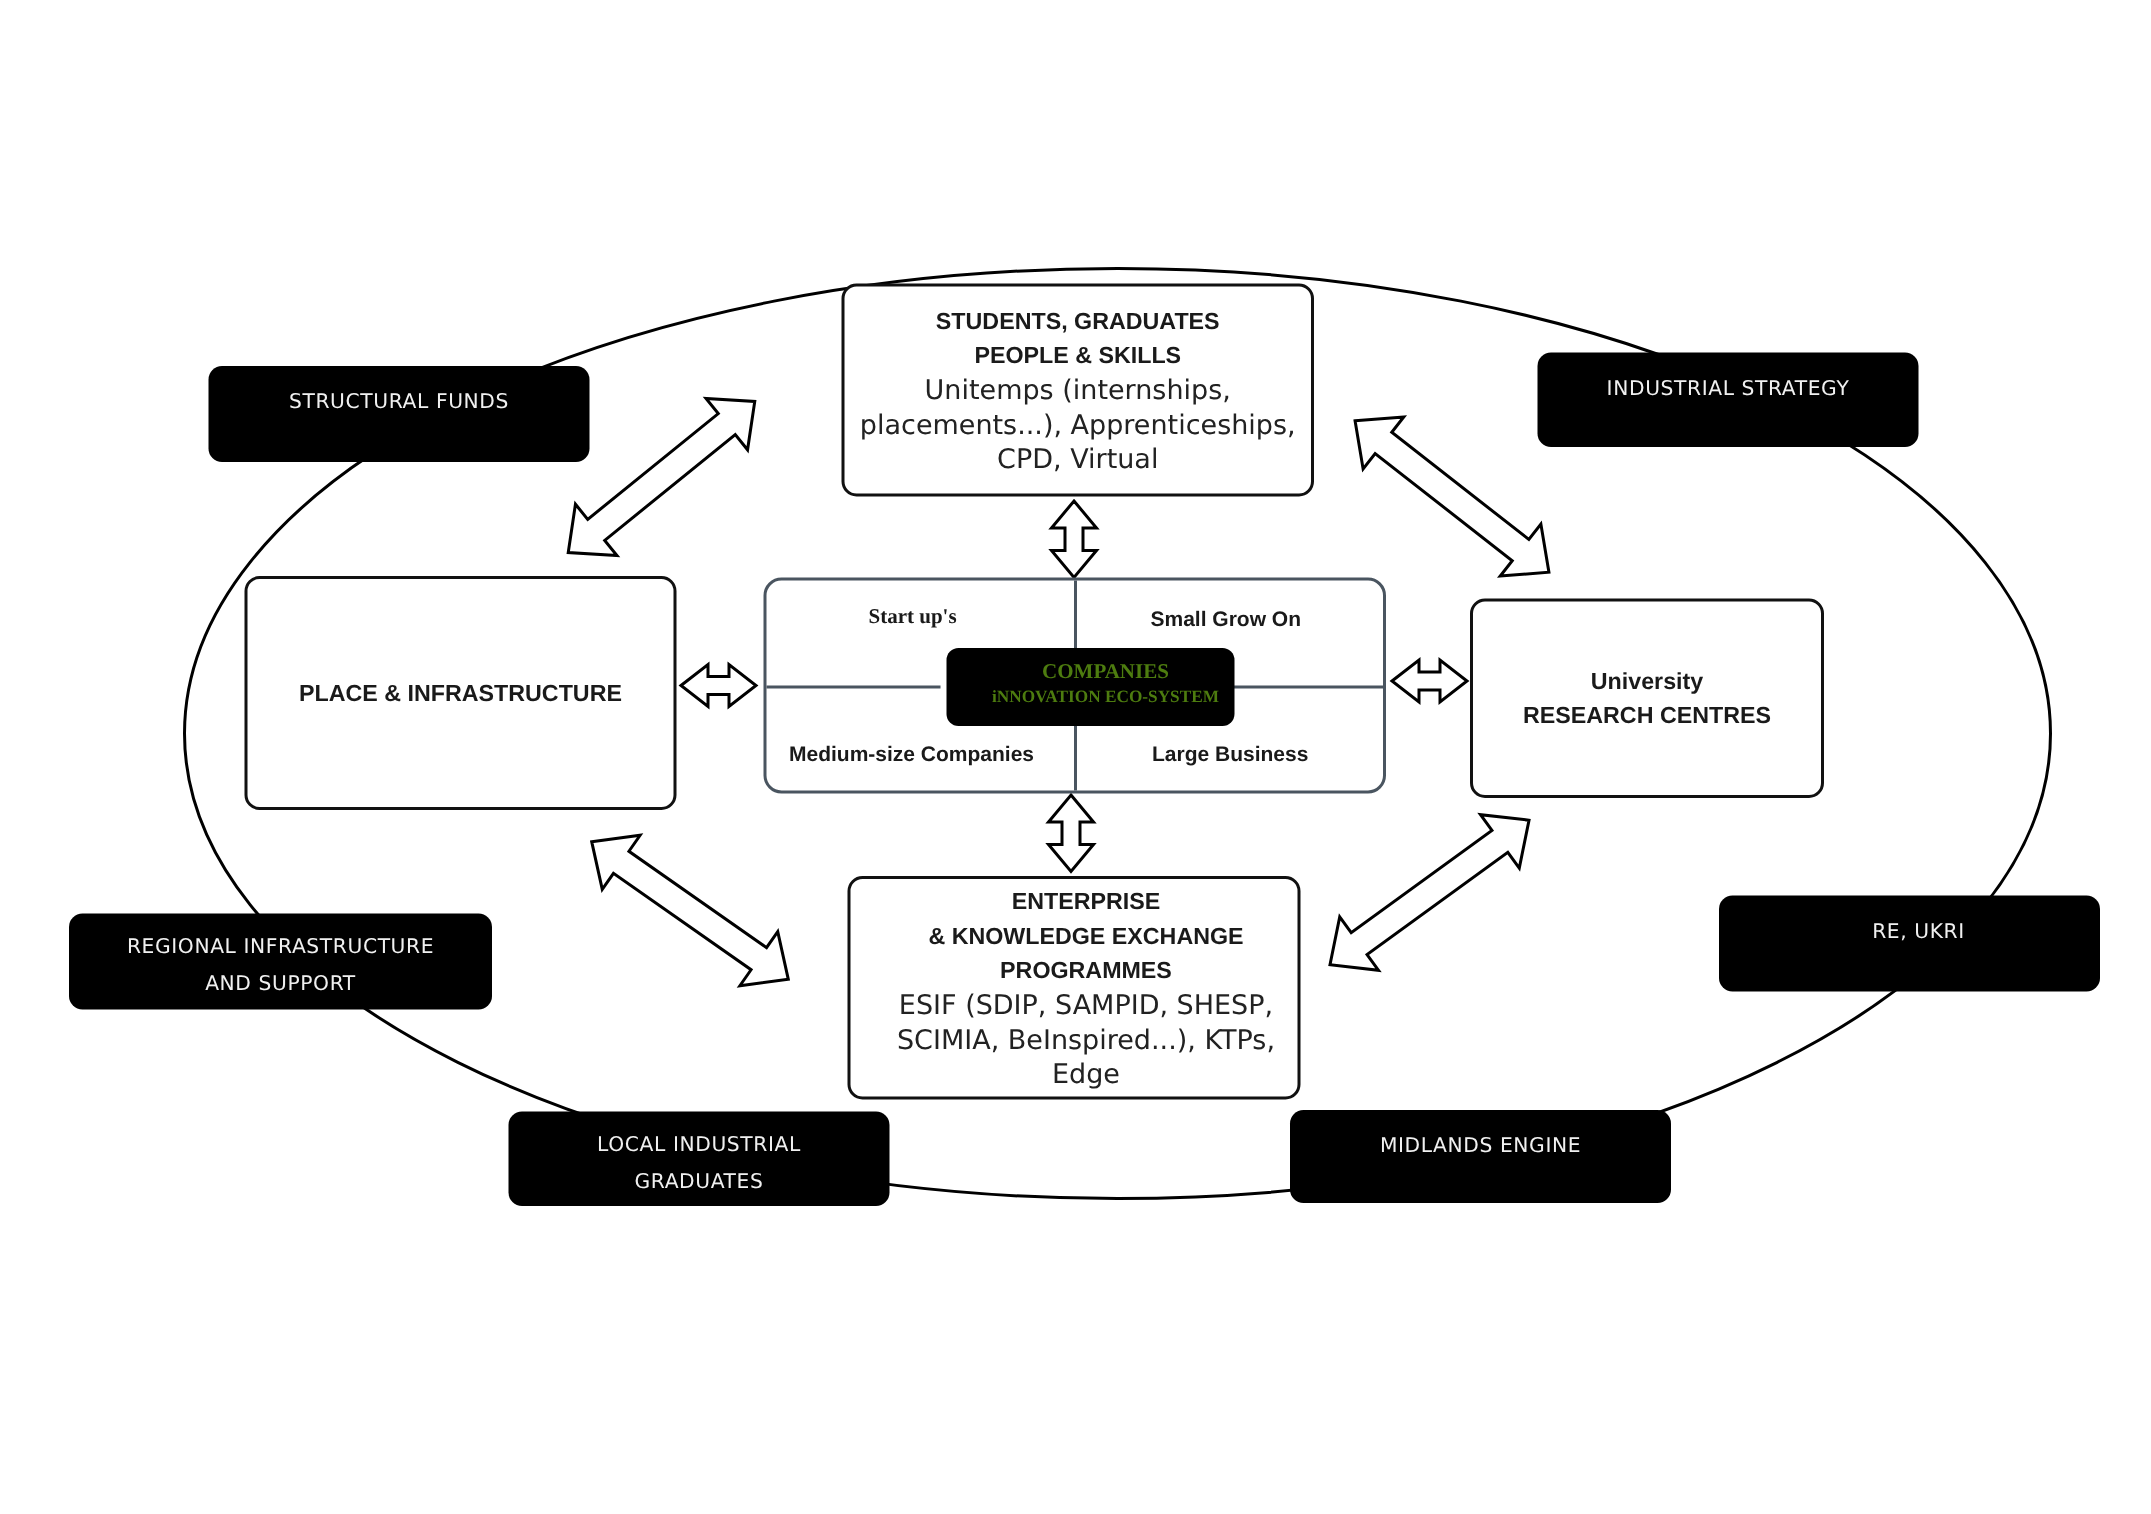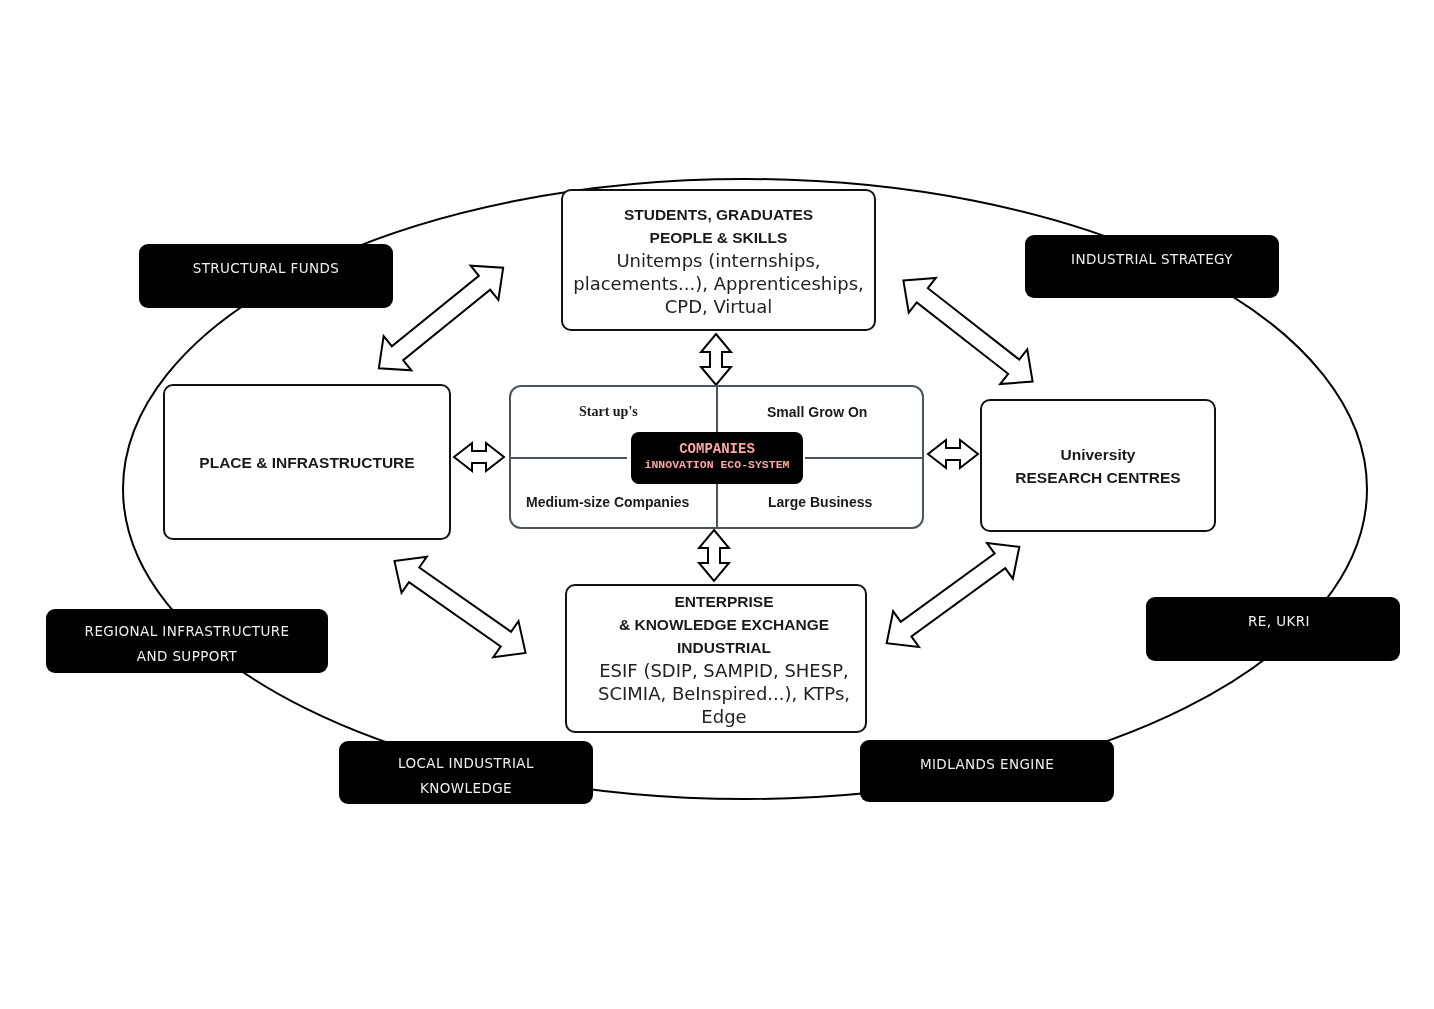--- a/index.html
+++ b/index.html
@@ -15,21 +15,21 @@
   .dark { position: absolute; box-sizing: border-box; background: #000; border-radius: 9px;
           color: #f0f0f0; font-family: "DejaVu Sans", sans-serif; font-size: 13.5px; letter-spacing: 0.4px;
           text-align: center; line-height: 25px; padding-top: 12px; white-space: pre-line; }
   .hub { position: absolute; left: 509px; top: 385px; width: 415px; height: 144px; box-sizing: border-box;
          border: 2px solid #4a5560; border-radius: 12px; background: #fff; }
   .hub .vline { position: absolute; left: 205px; top: 0; width: 2px; height: 140px; background: #4a5560; }
   .hub .hline-l { position: absolute; left: 0; top: 70px; width: 116px; height: 2px; background: #4a5560; }
   .hub .hline-r { position: absolute; left: 294px; top: 70px; width: 117px; height: 2px; background: #4a5560; }
   .hub .q { position: absolute; font-family: "Liberation Sans", sans-serif; font-weight: bold; font-size: 14px; color: #1a1a1a; }
   .hub .center { position: absolute; left: 120px; top: 45px; width: 172px; height: 52px; background: #000;
-                 border-radius: 8px; color: #fca5a5; text-align: center; font-family: Liberation Mono, monospace; font-weight: bold; }
+                 border-radius: 8px; color: #4d7c0f; text-align: center; font-family: Liberation Serif, serif; font-weight: bold; padding-left: 20px; }
   .hub .center .c1 { font-size: 14px; line-height: 16px; padding-top: 9px; }
   .hub .center .c2 { font-size: 11.5px; line-height: 16px; }
 </style>
 </head>
 <body>
 
 <svg class="lines" width="1434" height="1009">
   <ellipse cx="745" cy="489" rx="622" ry="310" fill="none" stroke="#000" stroke-width="2"></ellipse>
 
   <g fill="#fff" stroke="#000" stroke-width="2" stroke-linejoin="miter">
@@ -50,21 +50,21 @@
     <polygon transform="translate(953,595) rotate(-36)" points="-82,0 -58,-22 -58,-9 58,-9 58,-22 82,0 58,22 58,9 -58,9 -58,22"></polygon>
   </g>
 </svg>
 
 <div class="dark" style="left:139px; top:244px; width:254px; height:64px;">STRUCTURAL FUNDS</div>
 <div class="dark" style="left:1025px; top:235px; width:254px; height:63px;">INDUSTRIAL STRATEGY</div>
 <div class="dark" style="left:46px; top:609px; width:282px; height:64px; padding-top:10px;">REGIONAL INFRASTRUCTURE
 AND SUPPORT</div>
 <div class="dark" style="left:1146px; top:597px; width:254px; height:64px;padding-left:12px;">RE, UKRI</div>
 <div class="dark" style="left:339px; top:741px; width:254px; height:63px; padding-top:10px;">LOCAL INDUSTRIAL
-KNOWLEDGE</div>
+GRADUATES</div>
 <div class="dark" style="left:860px; top:740px; width:254px; height:62px;">MIDLANDS ENGINE</div>
 
 <div class="box" style="left:561px; top:189px; width:315px; height:142px;">
   <div class="title">STUDENTS, GRADUATES</div>
   <div class="title">PEOPLE &amp; SKILLS</div>
   <div class="body">Unitemps (internships,
 placements...), Apprenticeships,
 CPD, Virtual</div>
 </div>
 
@@ -73,21 +73,21 @@
 </div>
 
 <div class="box" style="left:980px; top:399px; width:236px; height:133px;">
   <div class="title">University</div>
   <div class="title">RESEARCH CENTRES</div>
 </div>
 
 <div class="box" style="left:565px; top:584px; width:302px; height:149px;padding-left:16px;">
   <div class="title">ENTERPRISE</div>
   <div class="title">&amp; KNOWLEDGE EXCHANGE</div>
-  <div class="title">INDUSTRIAL</div>
+  <div class="title">PROGRAMMES</div>
   <div class="body">ESIF (SDIP, SAMPID, SHESP,
 SCIMIA, BeInspired...), KTPs, Edge</div>
 </div>
 
 <div class="hub">
   <div class="vline"></div>
   <div class="hline-l"></div>
   <div class="hline-r"></div>
   <div class="q" style="left:68px; top:17px;font-family:Liberation Serif, serif;">Start up's</div>
   <div class="q" style="left:256px; top:17px;">Small Grow On</div>

